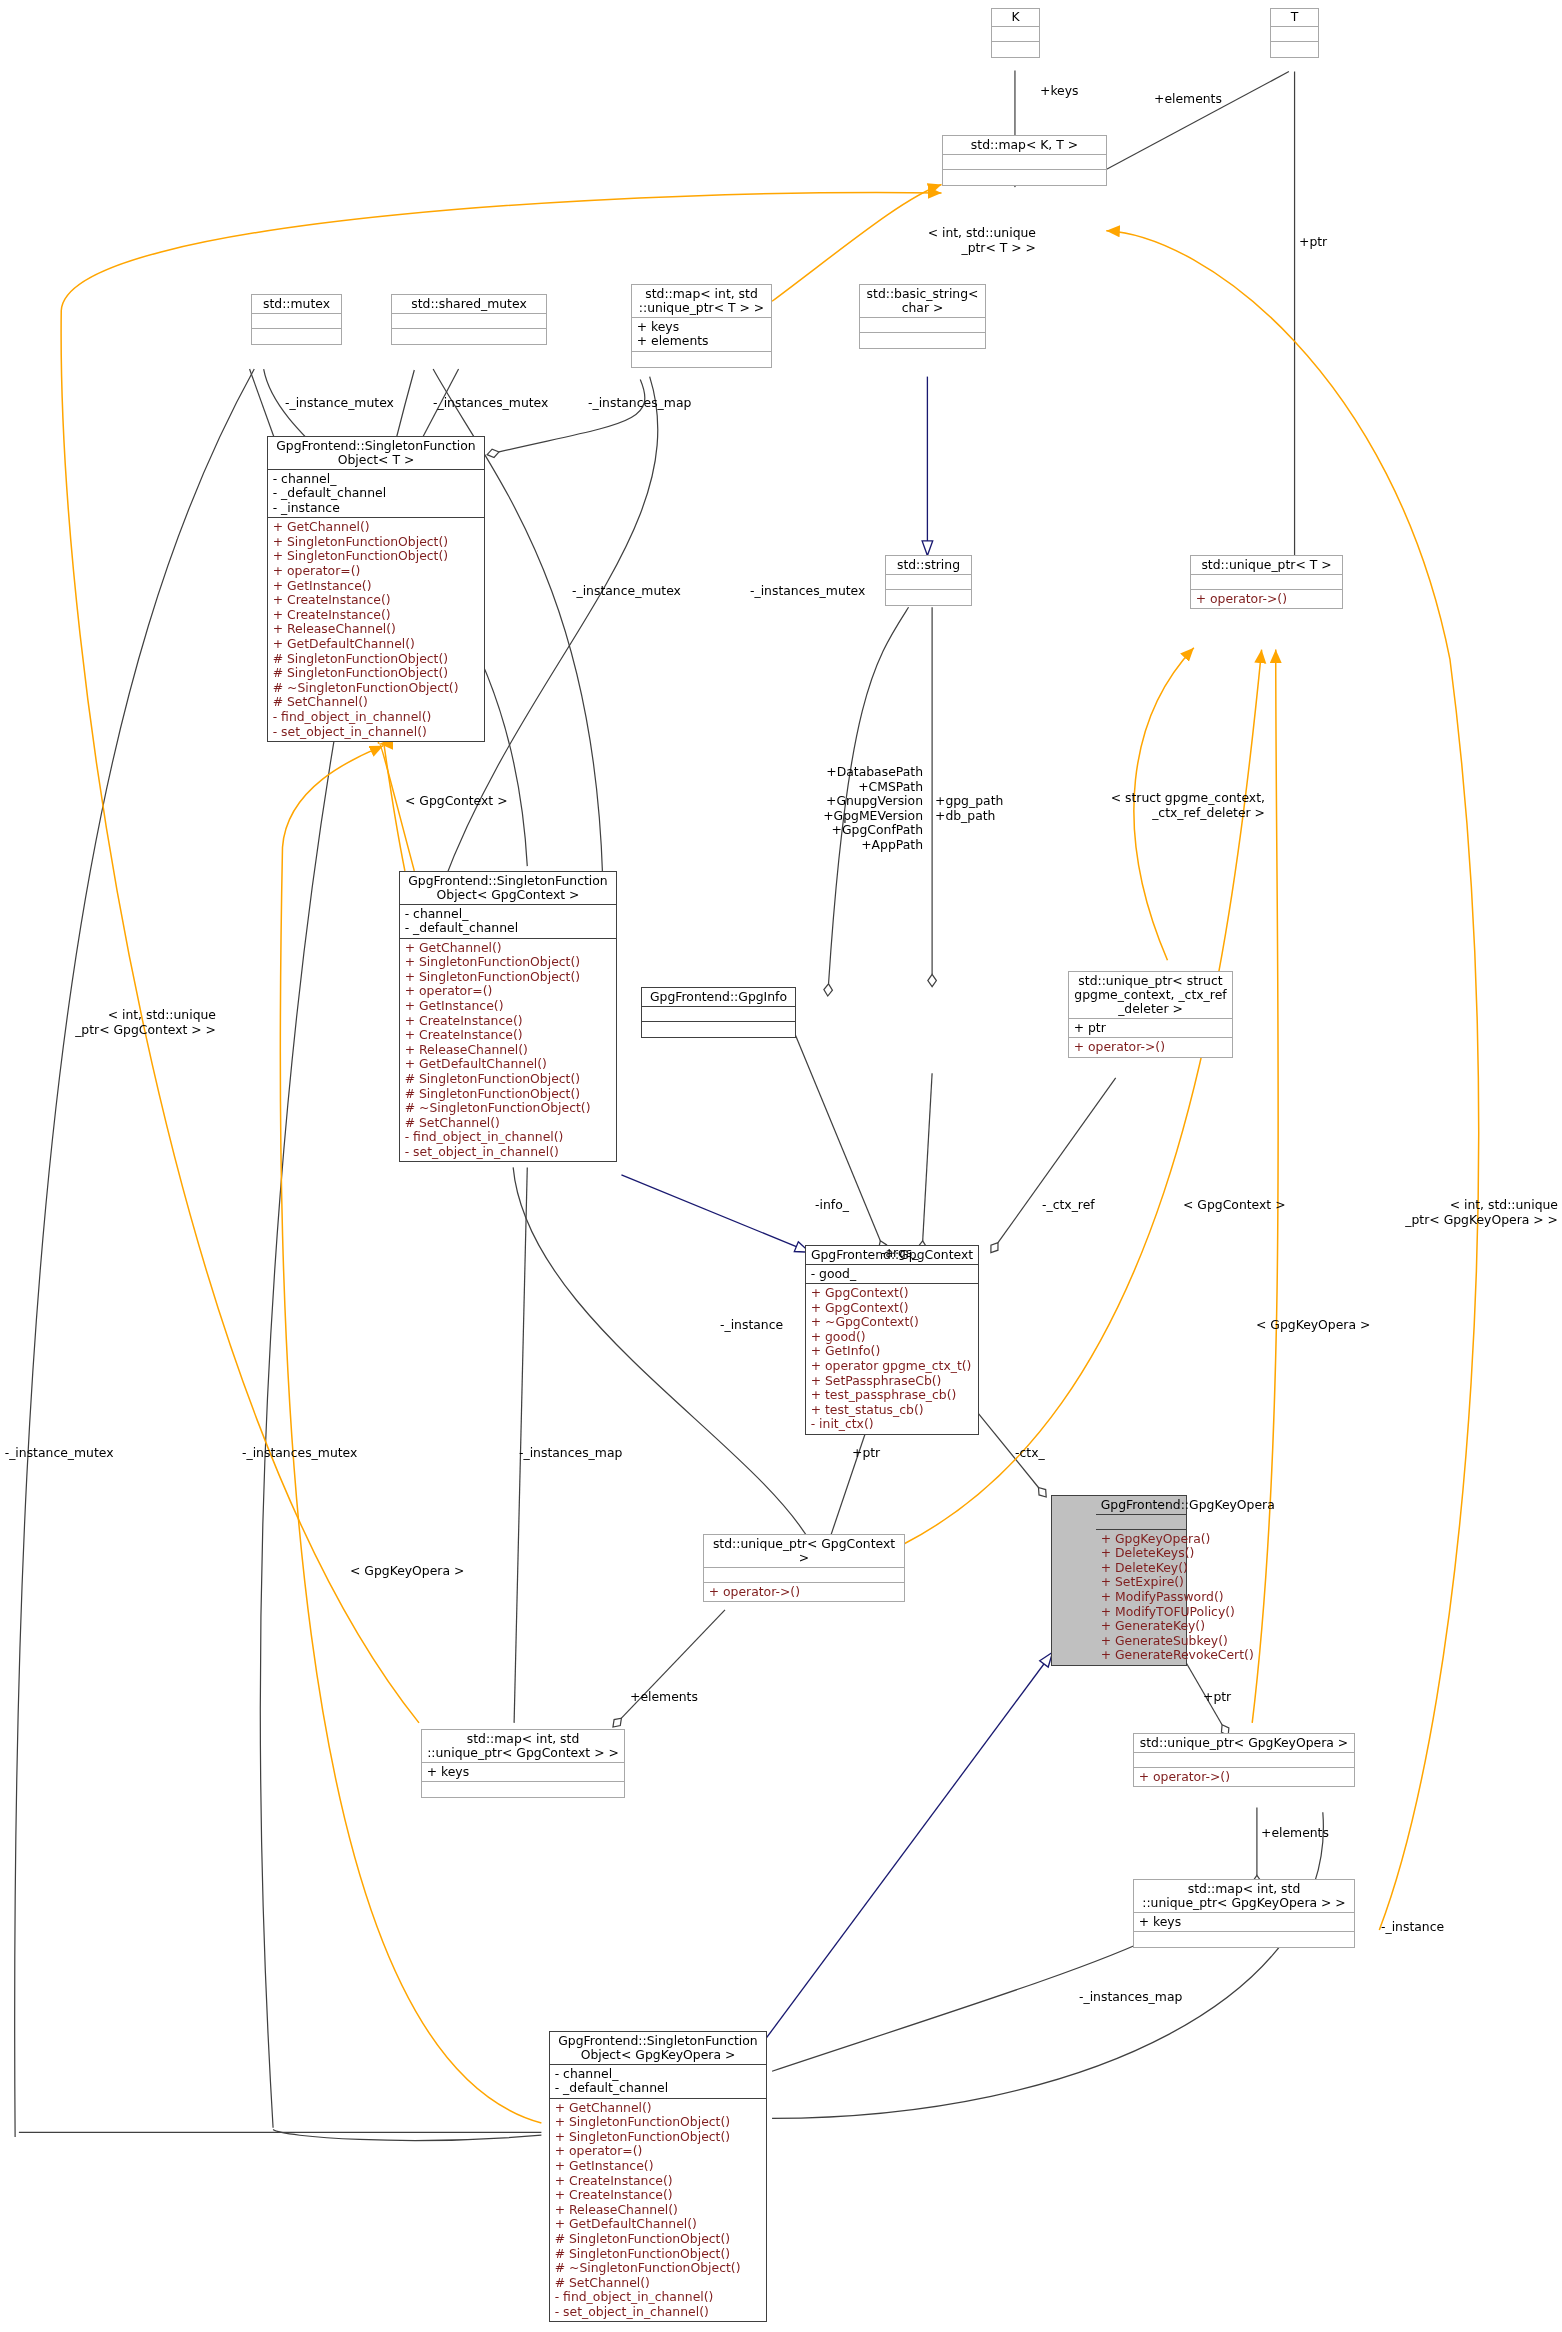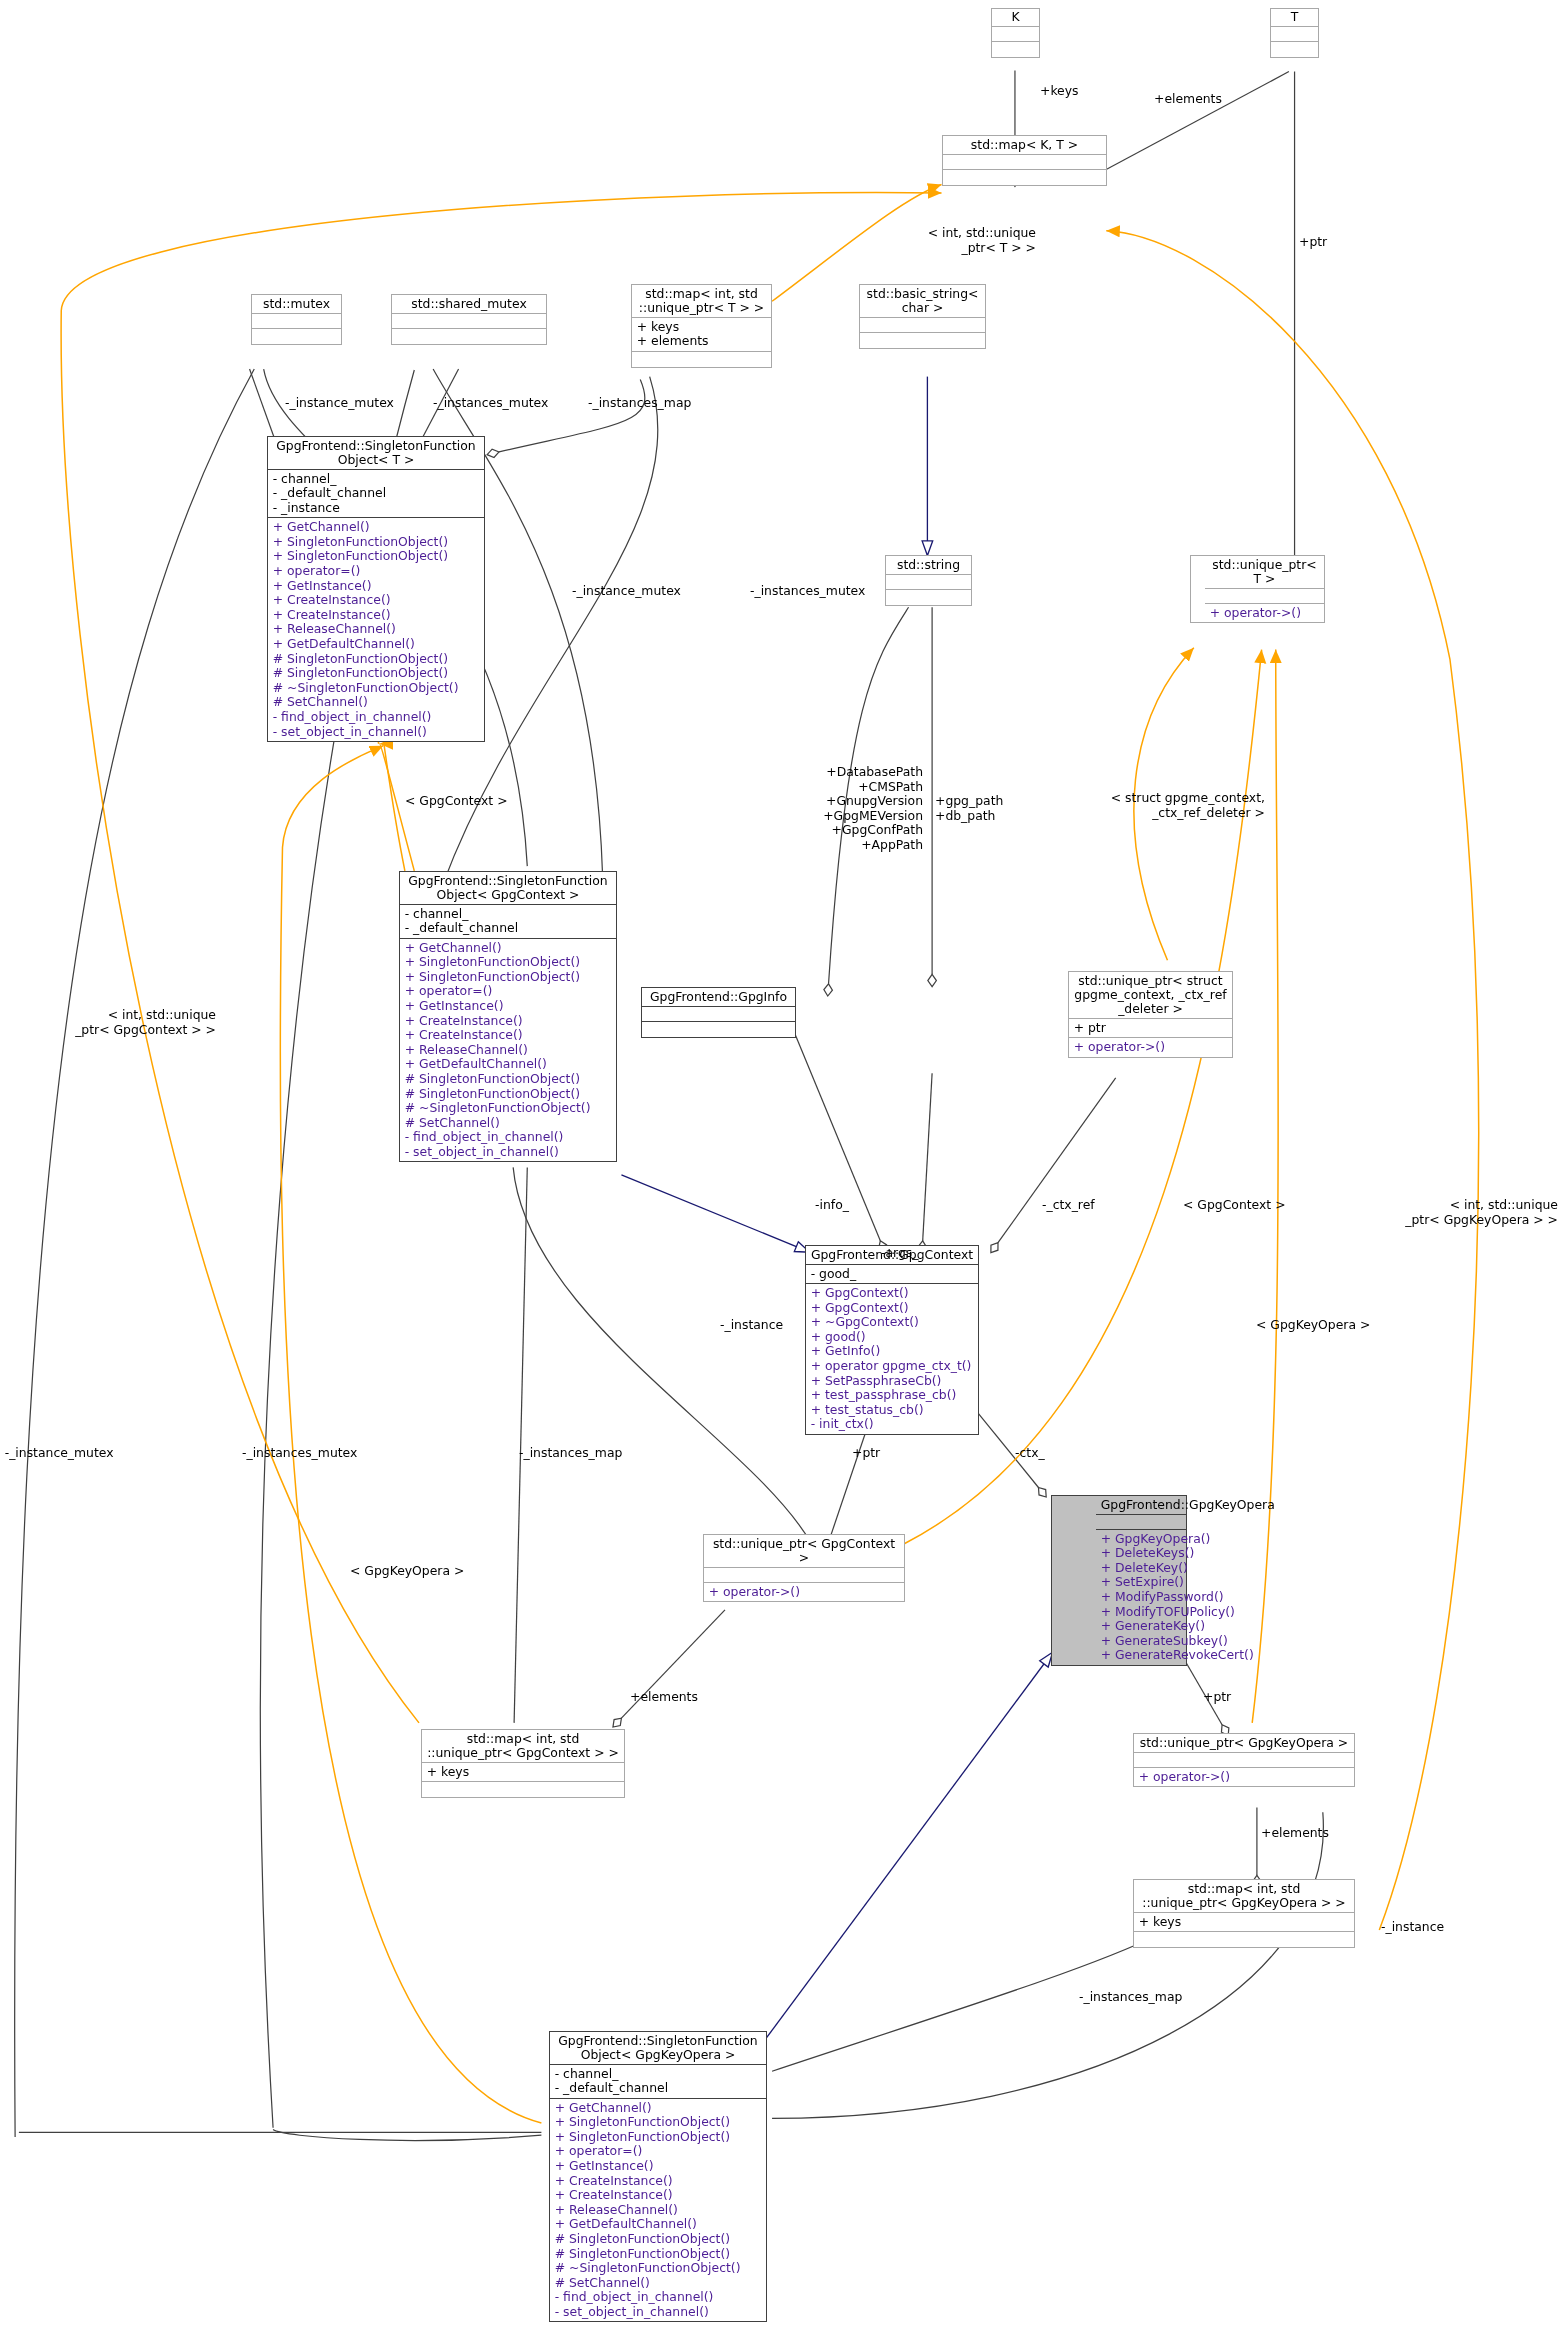--- a/index.html
+++ b/index.html
@@ -45,21 +45,21 @@
     font-size: 12.4px;
     line-height: 14.6px;
     color: #000000;
     border-bottom: 0.9px solid #a8a8a8;
     white-space: pre;
   }
   .node.thick > .nattrs, .node.shaded > .nattrs { border-bottom: 0.9px solid #404040; }
   .nmeth {
     font-size: 12.4px;
     line-height: 14.6px;
-    color: #4c1d95;
+    color: #7f1d1d;
     white-space: pre;
   }
   .nattrs.empty, .nmeth.empty { min-height: 15px; }
   .elabel {
     position: absolute;
     font-size: 12.4px;
     line-height: 14.6px;
     color: #000000;
     white-space: pre;
     z-index: 6;
@@ -212,21 +212,21 @@
     <div class="nrow nattrs empty"></div>
     <div class="nrow nmeth empty"></div>
   </div>
 
   <div class="node" style="left:885px; top:555px; width:87px;">
     <div class="nrow ntitle">std::string</div>
     <div class="nrow nattrs empty"></div>
     <div class="nrow nmeth empty"></div>
   </div>
 
-  <div class="node" style="left:1190px; top:555px; width:135px;padding-left:14px;">
+  <div class="node" style="left:1190px; top:555px; width:153px;">
     <div class="nrow ntitle">std::unique_ptr&lt; T &gt;</div>
     <div class="nrow nattrs empty"></div>
     <div class="nrow nmeth">+ operator-&gt;()</div>
   </div>
 
   <div class="node thick" style="left:267px; top:436px; width:218px;">
     <div class="nrow ntitle" style="white-space:pre;">GpgFrontend::SingletonFunction
 Object&lt; T &gt;</div>
     <div class="nrow nattrs">- channel_
 - _default_channel

